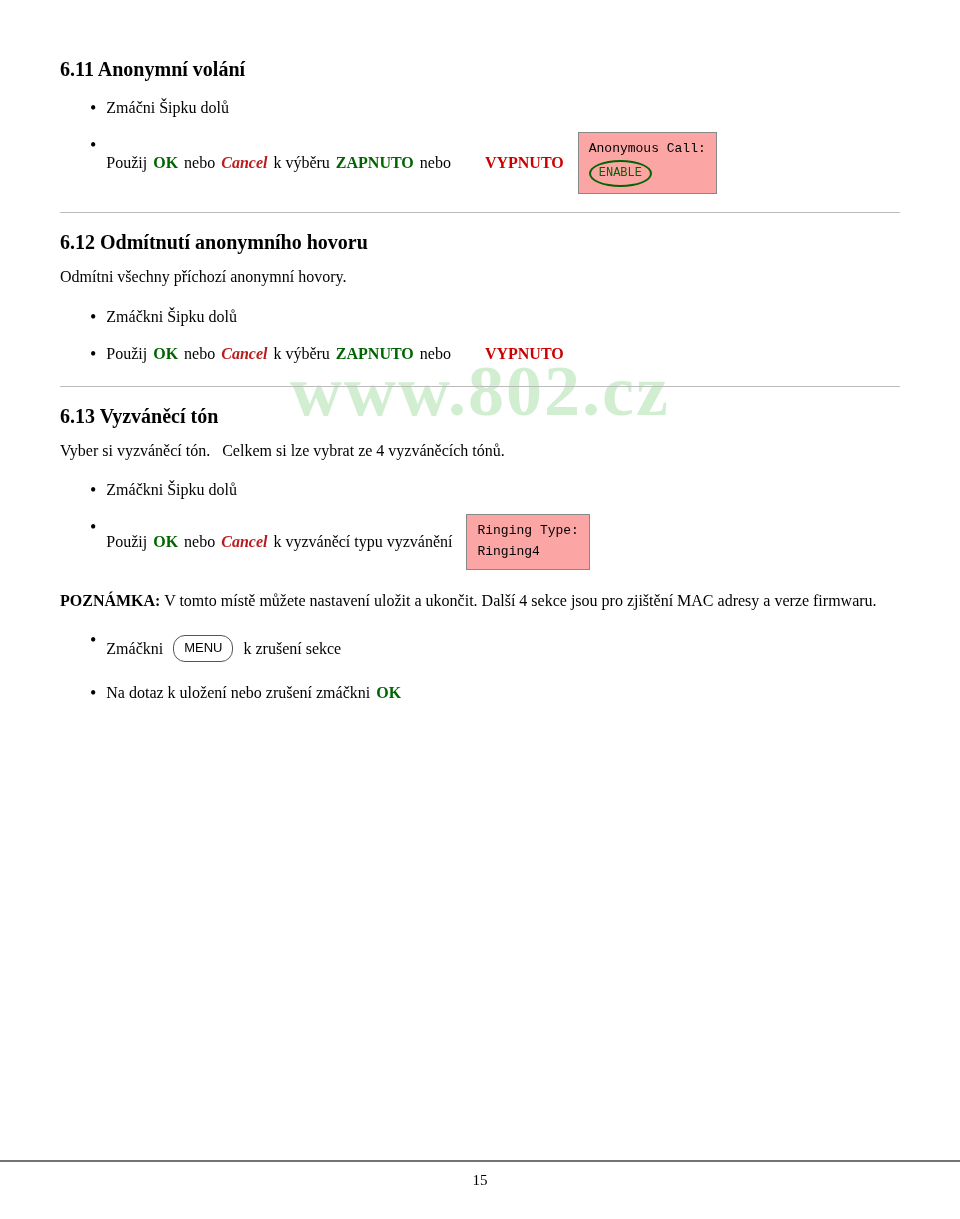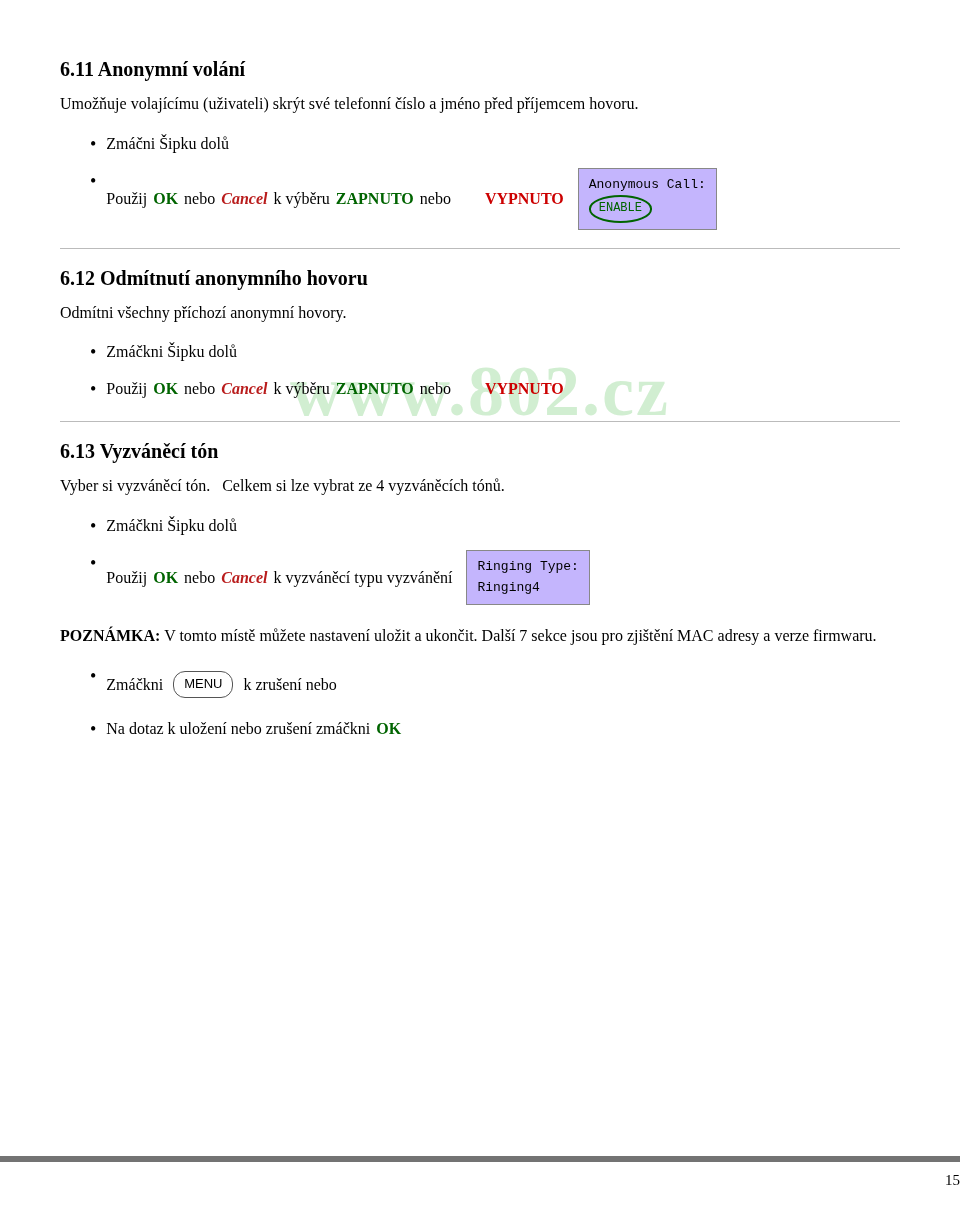--- a/index.html
+++ b/index.html
@@ -64,21 +64,21 @@
       font-weight: bold;
       margin-left: 28px;
     }
     .screen-box {
       border: 1px solid #888;
       padding: 6px 10px;
       font-family: "Courier New", Courier, monospace;
       font-size: 13px;
       display: inline-block;
       margin-left: 8px;
-      background: #c4b5fd;
+      background: #fca5a5;
     }
     .screen-box .screen-line {
       white-space: nowrap;
     }
     .circle-label {
       display: inline-block;
       border: 2px solid #333;
       border-radius: 50%;
       padding: 2px 8px;
       font-family: "Courier New", Courier, monospace;
@@ -99,23 +99,23 @@
       border-radius: 12px;
       padding: 2px 10px;
       font-size: 13px;
       font-family: Arial, sans-serif;
       margin: 8px 4px;
     }
     .page-footer {
       position: absolute;
       bottom: 30px;
       left: 0; right: 0;
-      text-align: right;
+      text-align: center;
       font-size: 15px;
-      border-top: 6px solid #737373;
+      border-top: 2px solid #737373;
       padding-top: 10px;
       width: 100%;
     }
     .watermark {
       position: absolute;
       top: 350px;
       left: 50%;
       transform: translateX(-50%);
       font-size: 72px;
       font-weight: bold;
@@ -137,21 +137,20 @@
   </style>
 </head>
 <body>
 
 <div class="watermark">www.802.cz</div>
 
 <div class="content-wrap">
   <div class="page-content">
 
     <h2>6.11    Anonymní    volání</h2>
-    <p>Umožňuje volajícímu (uživateli) skrýt své telefonní číslo a jméno před příjemcem hovoru.</p>
 
     <div class="bullet-section">
 
       <div class="bullet-item">
         <span class="bullet-dot">•</span>
         <span class="bullet-content">
           <span>Zmáčni Šipku dolů</span>
         </span>
       </div>
 
@@ -240,32 +239,32 @@
               <div class="screen-line">Ringing Type:</div>
               <div class="screen-line">Ringing4</div>
             </div>
           </div>
         </span>
       </div>
     </div>
 
     <p style="margin-top: 18px; margin-bottom: 14px;">
       <strong>POZNÁMKA:</strong>
-      <span> V tomto místě můžete nastavení uložit a ukončit. Další 7 sekce jsou pro zjištění MAC adresy a verze firmwaru.</span>
+      <span> V tomto místě můžete nastavení uložit a ukončit. Další 4 sekce jsou pro zjištění MAC adresy a verze firmwaru.</span>
     </p>
 
     <div class="bullet-section">
 
       <div class="bullet-item">
         <span class="bullet-dot">•</span>
         <span class="bullet-content">
           <div class="inline-row">
             <span>Zmáčkni</span>
             <span class="menu-btn">MENU</span>
-            <span>k zrušení nebo</span>
+            <span>k zrušení sekce</span>
           </div>
         </span>
       </div>
 
       <div class="bullet-item">
         <span class="bullet-dot">•</span>
         <span class="bullet-content">
           <div class="inline-row">
             <span>Na dotaz k uložení nebo zrušení zmáčkni</span>
             <span class="green-text">OK</span>

